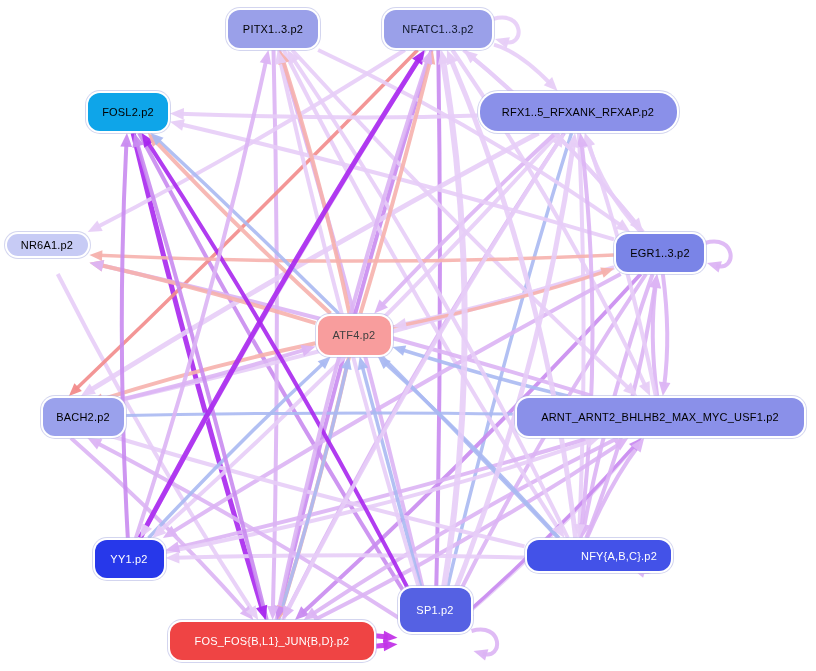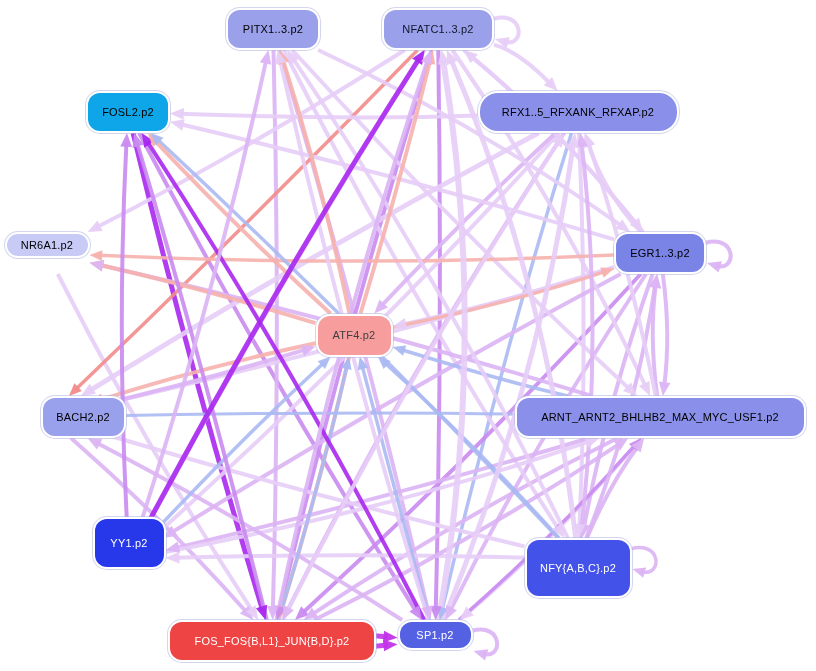--- a/index.html
+++ b/index.html
@@ -190,17 +190,17 @@
 
 <div class="node" style="left: 228px; top: 10px; width: 90px; height: 38px; background: rgb(154, 160, 233); color: rgb(0, 0, 0);">PITX1..3.p2</div>
     <div class="node" style="left: 384px; top: 10px; width: 108px; height: 38px; background: rgb(154, 160, 233); color: #0f172a;">NFATC1..3.p2</div>
     <div class="node" style="left: 88px; top: 93px; width: 80px; height: 38px; background: #0ea5e9; color: rgb(0, 0, 0);">FOSL2.p2</div>
     <div class="node" style="left: 479.5px; top: 93px; width: 197px; height: 38px; background: rgb(138, 144, 233); color: rgb(0, 0, 0); border-radius: 18px;">RFX1..5_RFXANK_RFXAP.p2</div>
     <div class="node" style="left: 6.5px; top: 234px; width: 81px; height: 22px; background: rgb(199, 203, 245); color: rgb(0, 0, 0);">NR6A1.p2</div>
     <div class="node" style="left: 616px; top: 234px; width: 88px; height: 38px; background: rgb(122, 132, 231); color: rgb(0, 0, 0);">EGR1..3.p2</div>
     <div class="node" style="left: 317.5px; top: 315.5px; width: 73px; height: 39px; background: rgb(248, 157, 157); color: #404040;">ATF4.p2</div>
     <div class="node" style="left: 6.5px; top: 398px; width: 81px; height: 38px; background: rgb(154, 161, 236); color: rgb(0, 0, 0); margin-left: 36px;">BACH2.p2</div>
     <div class="node" style="left: 516.5px; top: 398px; width: 287px; height: 38px; background: rgb(138, 144, 233); color: #000000;">ARNT_ARNT2_BHLHB2_MAX_MYC_USF1.p2</div>
-    <div class="node" style="left: 94.5px; top: 519px; width: 69px; height: 48px; background: rgb(39, 56, 234); color: rgb(255, 255, 255);">YY1.p2</div>
-    <div class="node" style="left: 526.5px; top: 540px; width: 103px; height: 56px; background: rgb(67, 82, 232); color: rgb(255, 255, 255);">NFY{A,B,C}.p2</div>
+    <div class="node" style="left: 94.5px; top: 540px; width: 69px; height: 38px; background: rgb(39, 56, 234); color: rgb(255, 255, 255);">YY1.p2</div>
+    <div class="node" style="left: 526.5px; top: 540px; width: 103px; height: 31px; background: rgb(67, 82, 232); color: rgb(255, 255, 255); padding-left: 41px;">NFY{A,B,C}.p2</div>
     <div class="node" style="left: 170px; top: 622px; width: 204px; height: 38px; background: #ef4444; color: rgb(255, 255, 255);">FOS_FOS{B,L1}_JUN{B,D}.p2</div>
-    <div class="node" style="left: 399.5px; top: 622px; width: 71px; height: 26px; background: rgb(85, 97, 227); color: rgb(255, 255, 255);">SP1.p2</div>
+    <div class="node" style="left: 399.5px; top: 588px; width: 71px; height: 44px; background: rgb(85, 97, 227); color: rgb(255, 255, 255);">SP1.p2</div>
   </div>
 
 </body></html>

